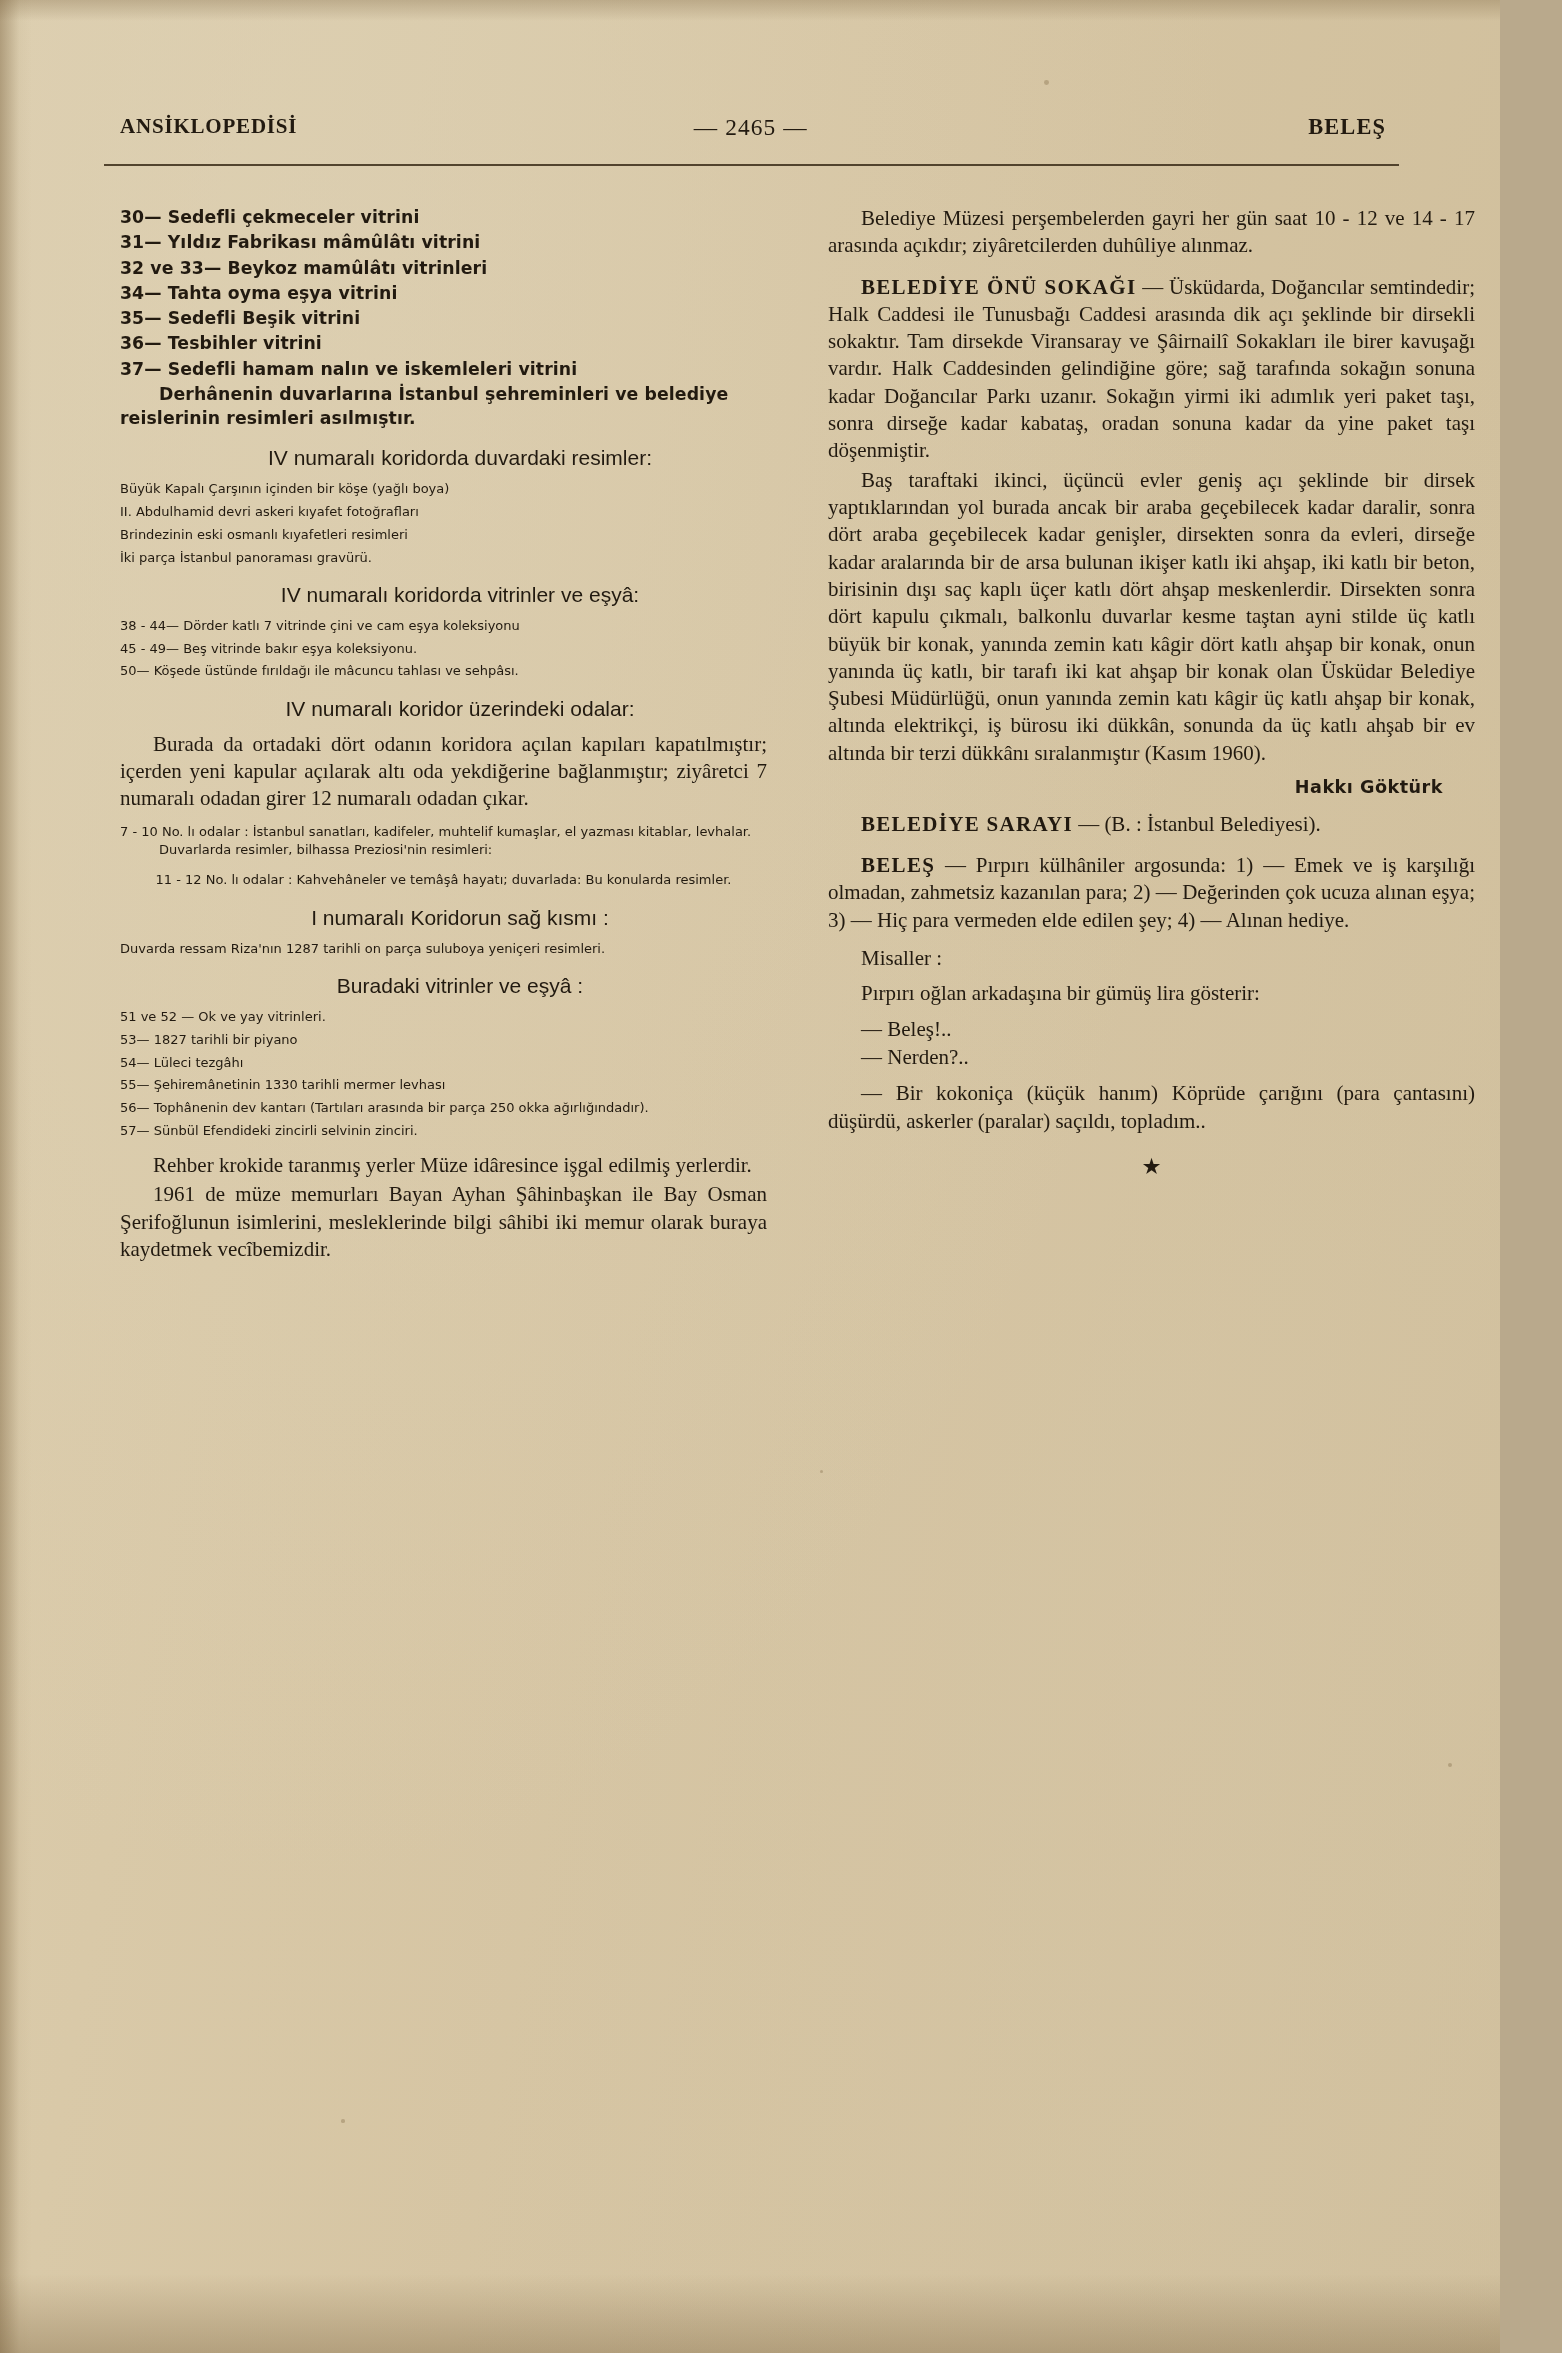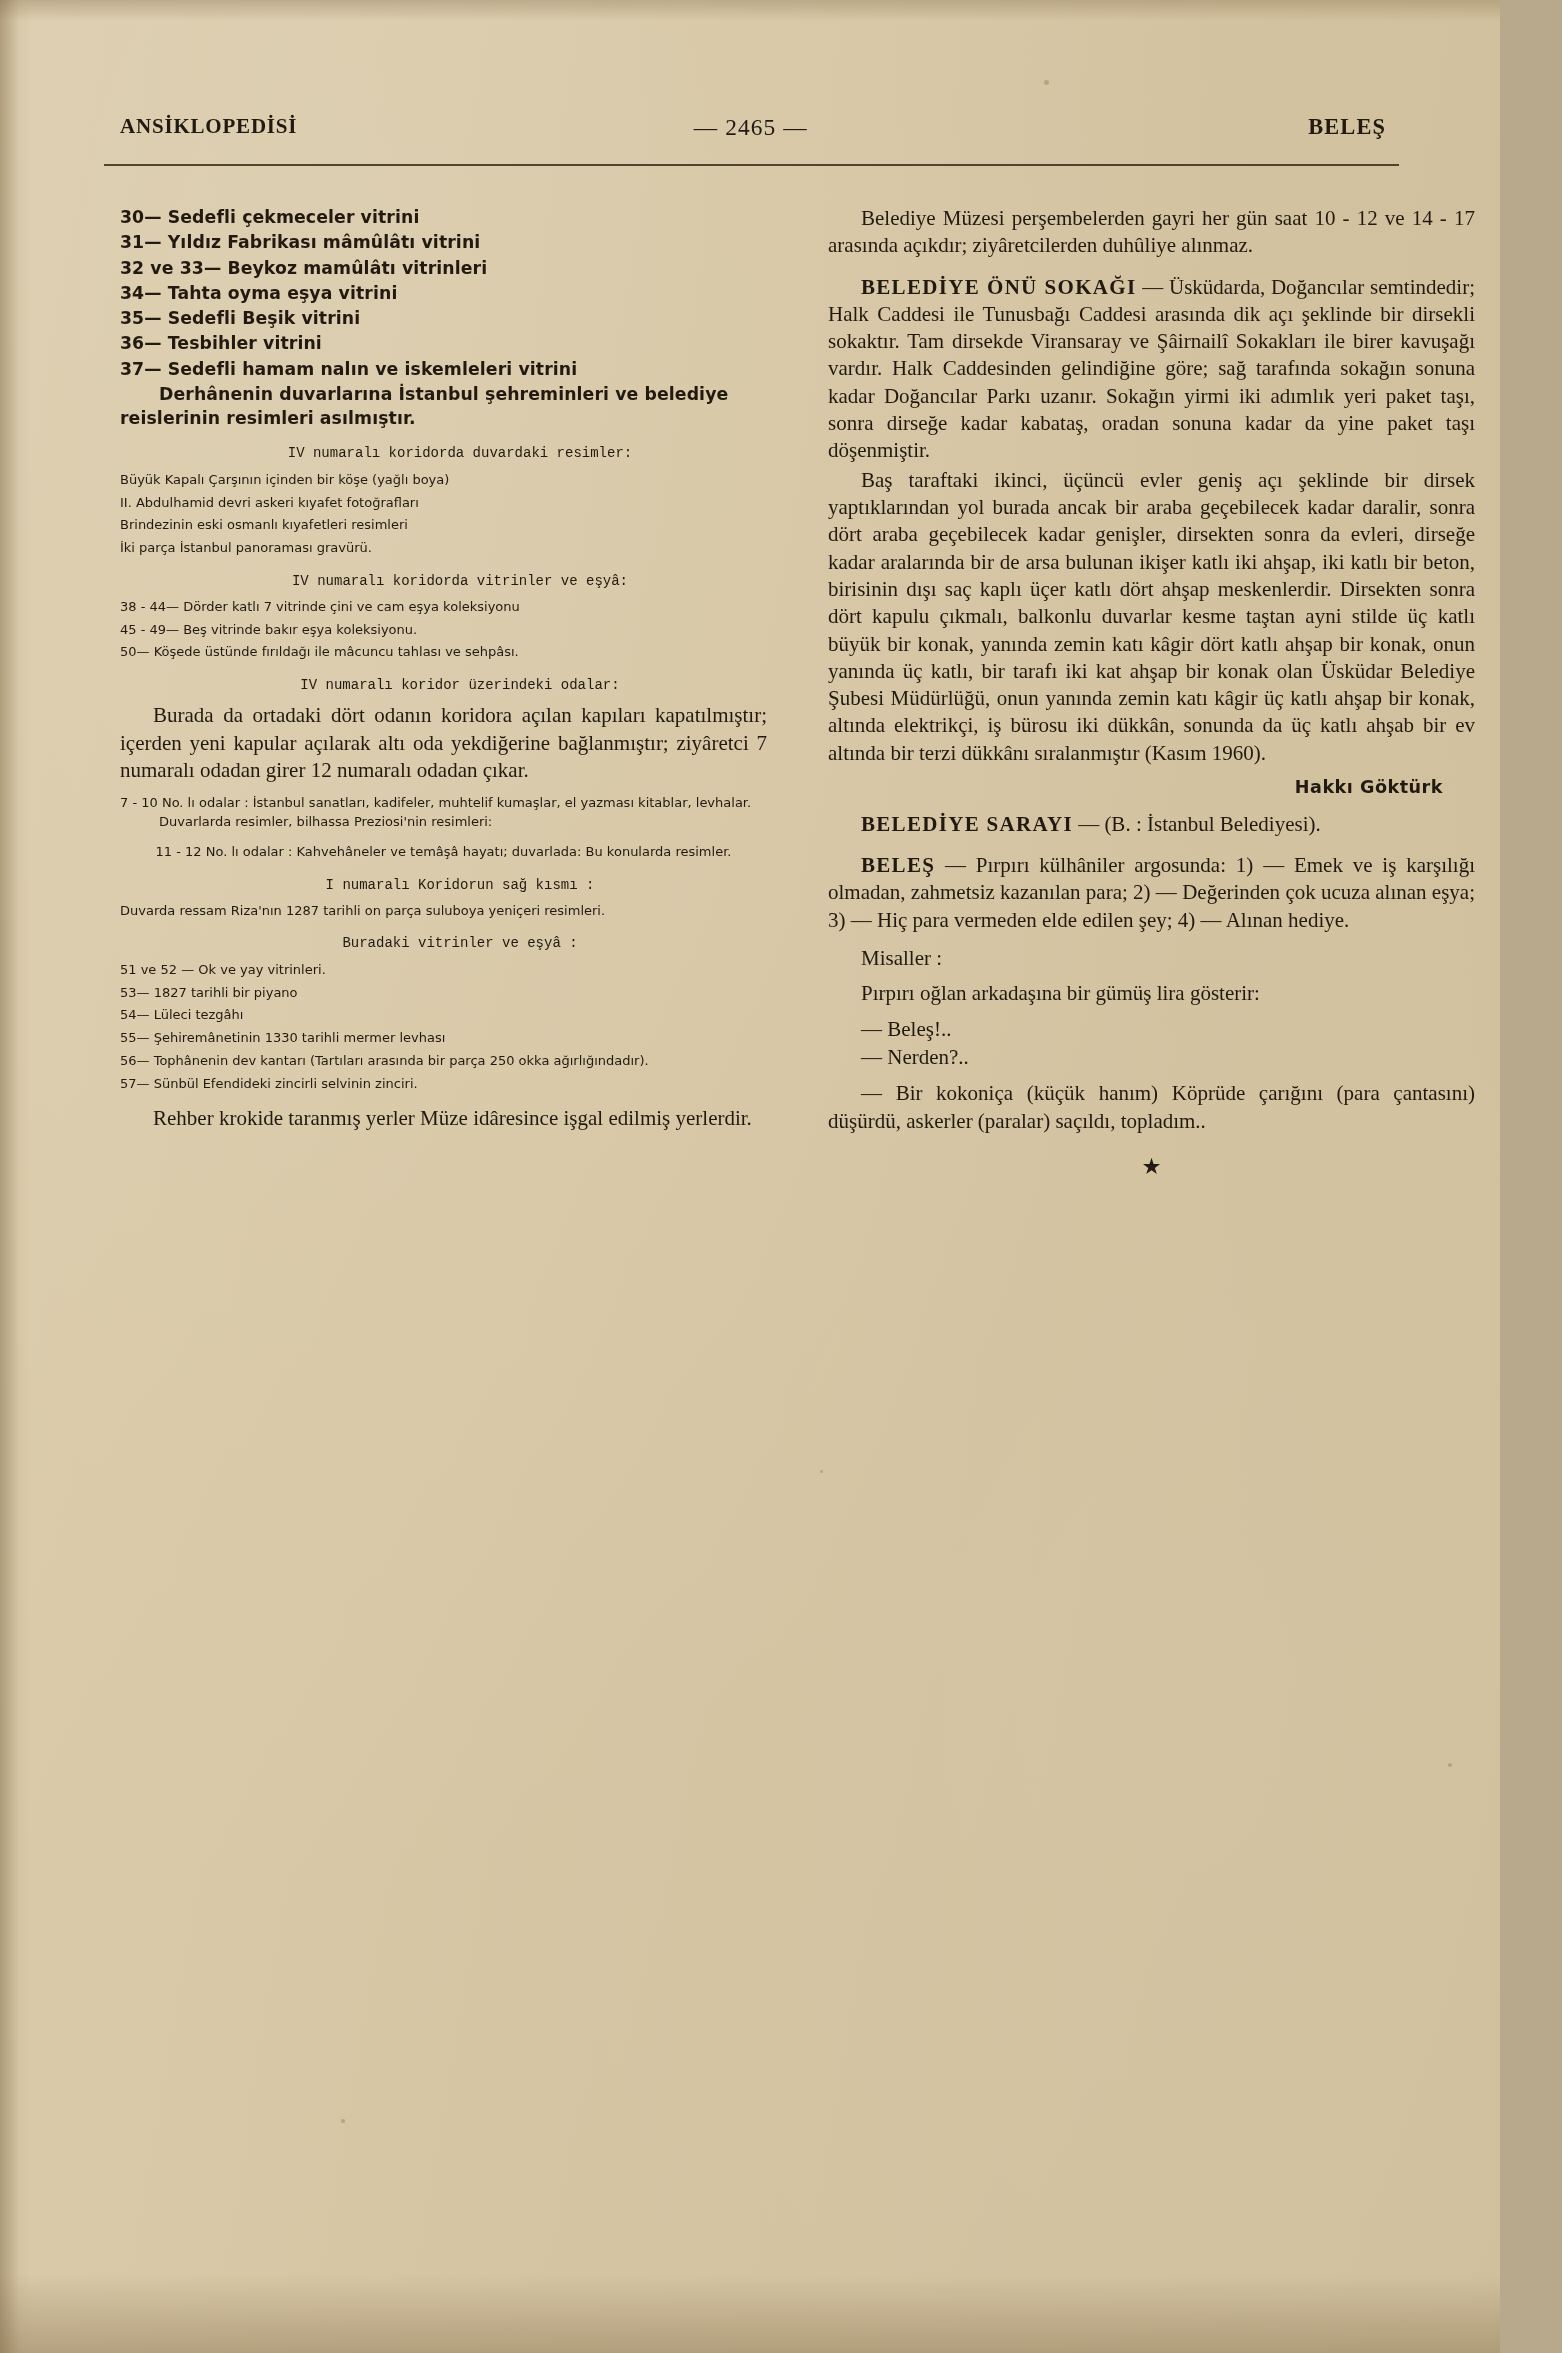--- a/index.html
+++ b/index.html
@@ -105,25 +105,25 @@
   .lst {
     font-family: "DejaVu Sans", sans-serif;
     font-size: 17.3px;
     line-height: 1.40;
     font-weight: 700;
     letter-spacing: 0.1px;
     margin-bottom: 1.1px;
   }
 
   .subhead {
-    font-size: 14px;
+    font-size: 21px;
     line-height: 1.35;
     text-align: center;
     margin: 14px 0 7.5px 33px;
-    font-family: Liberation Mono, monospace;
+    font-family: Liberation Sans, sans-serif;
   }
 
   .note {
     font-family: "DejaVu Sans", sans-serif;
     font-size: 13px;
     line-height: 1.42;
     margin-bottom: 4.3px;
   }
   .note.hang { padding-left: 39px; text-indent: -39px; }
 
@@ -212,20 +212,21 @@
     <div class="subhead">Buradaki vitrinler ve eşyâ :</div>
 
     <div class="note hang">51 ve 52 — Ok ve yay vitrinleri.</div>
     <div class="note hang">53— 1827 tarihli bir piyano</div>
     <div class="note hang">54— Lüleci tezgâhı</div>
     <div class="note hang">55— Şehiremânetinin 1330 tarihli mermer levhası</div>
     <div class="note hang">56— Tophânenin dev kantarı (Tartıları arasında bir parça 250 okka ağırlığındadır).</div>
     <div class="note hang">57— Sünbül Efendideki zincirli selvinin zinciri.</div>
 
     <p class="body-p" style="margin-top:11.7px;">Rehber krokide taranmış yerler Müze idâresince işgal edilmiş yerlerdir.</p>
+    <p class="body-p">1961 de müze memurları Bayan Ayhan Şâhinbaşkan ile Bay Osman Şerifoğlunun isimlerini, mesleklerinde bilgi sâhibi iki memur olarak buraya kaydetmek vecîbemizdir.</p>
   </div>
 
   <div class="col col-right">
 
     <p class="body-p">Belediye Müzesi perşembelerden gayri her gün saat 10 - 12 ve 14 - 17 arasında açıkdır; ziyâretcilerden duhûliye alınmaz.</p>
 
     <p class="body-p" style="margin-top:14px;"><span class="entry-head">BELEDİYE ÖNÜ SOKAĞI</span><span> — Üsküdarda, Doğancılar semtindedir; Halk Caddesi ile Tunusbağı Caddesi arasında dik açı şeklinde bir dirsekli sokaktır. Tam dirsekde Viransaray ve Şâirnailî Sokakları ile birer kavuşağı vardır. Halk Caddesinden gelindiğine göre; sağ tarafında sokağın sonuna kadar Doğancılar Parkı uzanır. Sokağın yirmi iki adımlık yeri paket taşı, sonra dirseğe kadar kabataş, oradan sonuna kadar da yine paket taşı döşenmiştir.</span></p>
 
     <p class="body-p">Baş taraftaki ikinci, üçüncü evler geniş açı şeklinde bir dirsek yaptıklarından yol burada ancak bir araba geçebilecek kadar daralir, sonra dört araba geçebilecek kadar genişler, dirsekten sonra da evleri, dirseğe kadar aralarında bir de arsa bulunan ikişer katlı iki ahşap, iki katlı bir beton, birisinin dışı saç kaplı üçer katlı dört ahşap meskenlerdir. Dirsekten sonra dört kapulu çıkmalı, balkonlu duvarlar kesme taştan ayni stilde üç katlı büyük bir konak, yanında zemin katı kâgir dört katlı ahşap bir konak, onun yanında üç katlı, bir tarafı iki kat ahşap bir konak olan Üsküdar Belediye Şubesi Müdürlüğü, onun yanında zemin katı kâgir üç katlı ahşap bir konak, altında elektrikçi, iş bürosu iki dükkân, sonunda da üç katlı ahşab bir ev altında bir terzi dükkânı sıralanmıştır   (Kasım 1960).</p>
 

